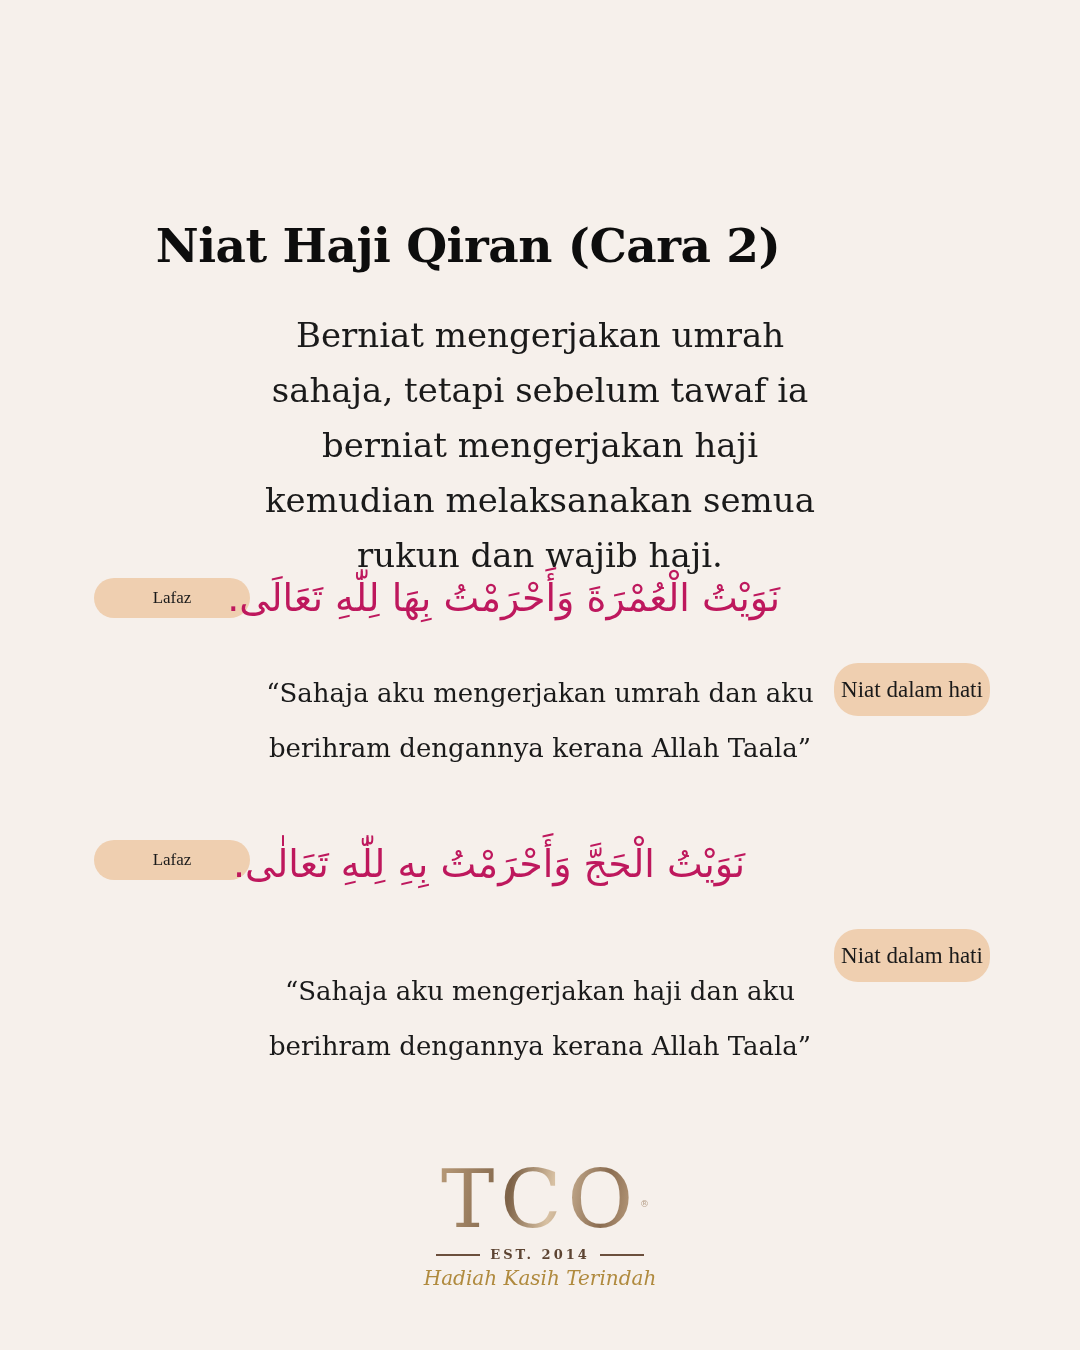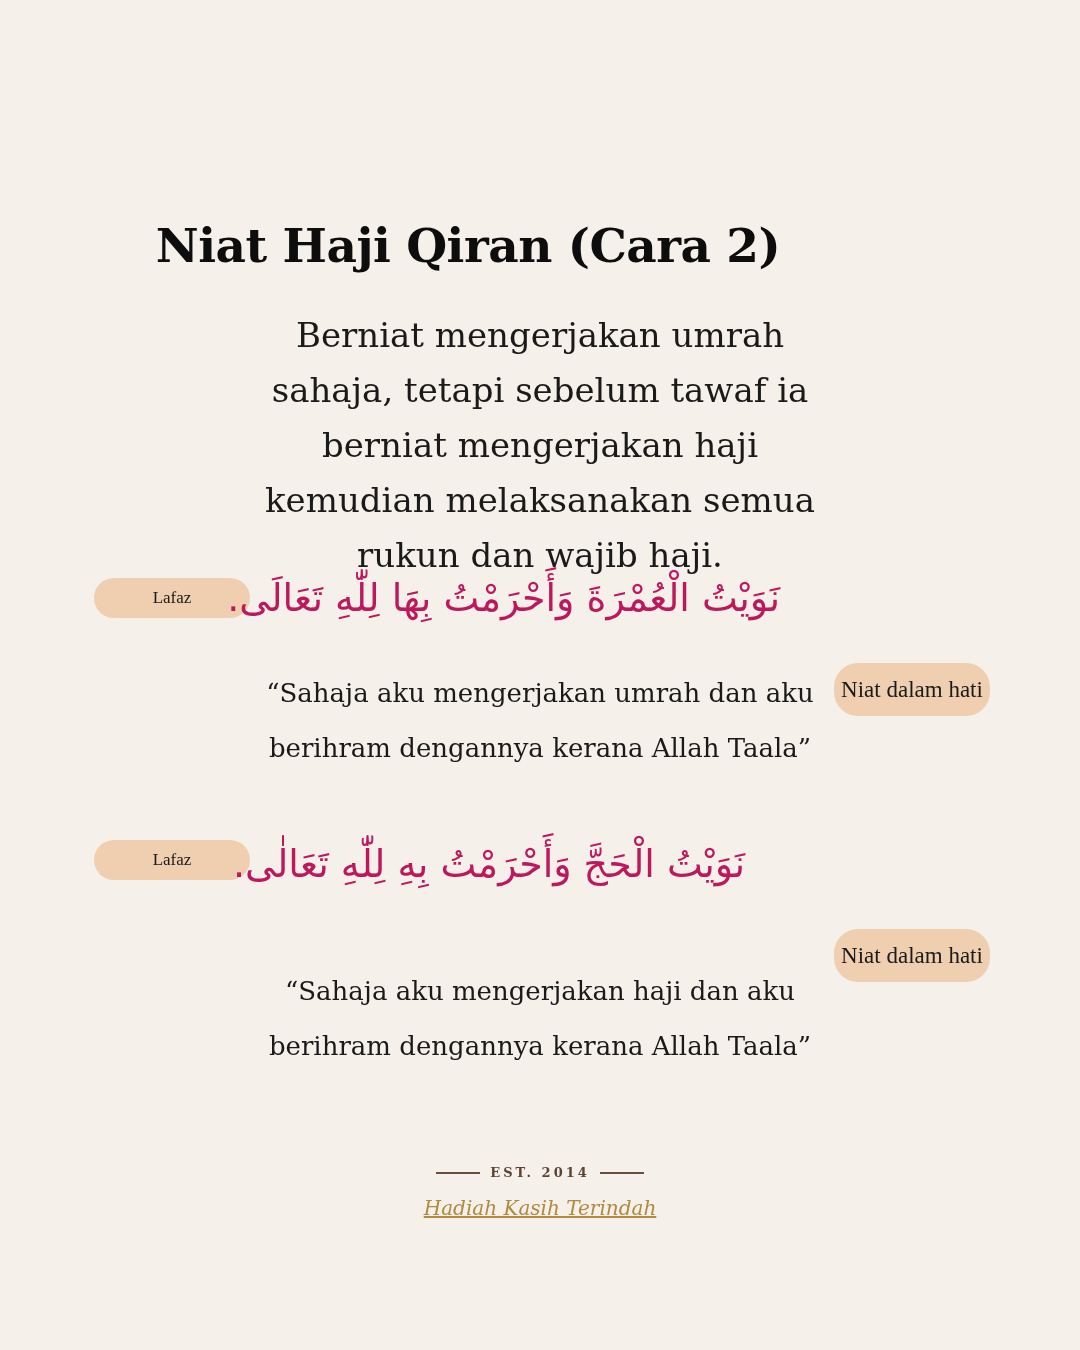--- a/index.html
+++ b/index.html
@@ -68,53 +68,56 @@
     position: relative;
     display: inline-block;
   }
   .reg {
     position: absolute; right: -10px; top: 4px;
     font-size: 9px; color: #b7a08a; letter-spacing: 0;
     -webkit-text-fill-color: #b7a08a;
   }
   .est-row {
     display: flex; align-items: center; justify-content: center; gap: 10px;
-    margin-top: 10px;
+    margin-top: 2px;
   }
   .est-line { width: 44px; height: 2px; background: #6b4f3c; }
   .est {
     font-family: "DejaVu Serif", serif;
     font-size: 13px; letter-spacing: 3px; color: #5d4432; font-weight: bold;
   }
   .tagline {
     font-family: "DejaVu Serif", serif;
     font-style: italic;
     font-size: 20px;
     color: #b08a3e;
-    margin-top: 16px;
-    text-decoration: underline;
+    margin-top: 4px;
   }
 </style>
 </head>
 <body>
 
 <div class="title">Niat Haji Qiran (Cara 2)</div>
 
 <div class="intro">Berniat mengerjakan umrah sahaja, tetapi sebelum tawaf ia berniat mengerjakan haji kemudian melaksanakan semua rukun dan wajib haji.</div>
 
 <div class="pill lafaz" style="top:578px;">Lafaz</div>
 <div class="arabic" style="right:300px; top:576px;">نَوَيْتُ الْعُمْرَةَ وَأَحْرَمْتُ بِهَا لِلّٰهِ تَعَالَى.</div>
 <div class="pill niat" style="top:663px;">Niat dalam hati</div>
 <div class="quote" style="top:666px;">“Sahaja aku mengerjakan umrah dan aku berihram dengannya kerana Allah Taala”</div>
 
 <div class="pill lafaz" style="top:840px;">Lafaz</div>
 <div class="arabic" style="right:335px; top:842px;">نَوَيْتُ الْحَجَّ وَأَحْرَمْتُ بِهِ لِلّٰهِ تَعَالٰى.</div>
 <div class="pill niat" style="top:929px;">Niat dalam hati</div>
 <div class="quote" style="top:964px;">“Sahaja aku mengerjakan haji dan aku berihram dengannya kerana Allah Taala”</div>
 
 <div class="logo">
+  <div class="logo-mark">
+    <span>TCO</span>
+    <span class="reg">®</span>
+  </div>
   <div class="est-row">
     <span class="est-line"></span>
     <span class="est">EST. 2014</span>
     <span class="est-line"></span>
   </div>
   <div class="tagline">Hadiah Kasih Terindah</div>
 </div>
 
 </body></html>

